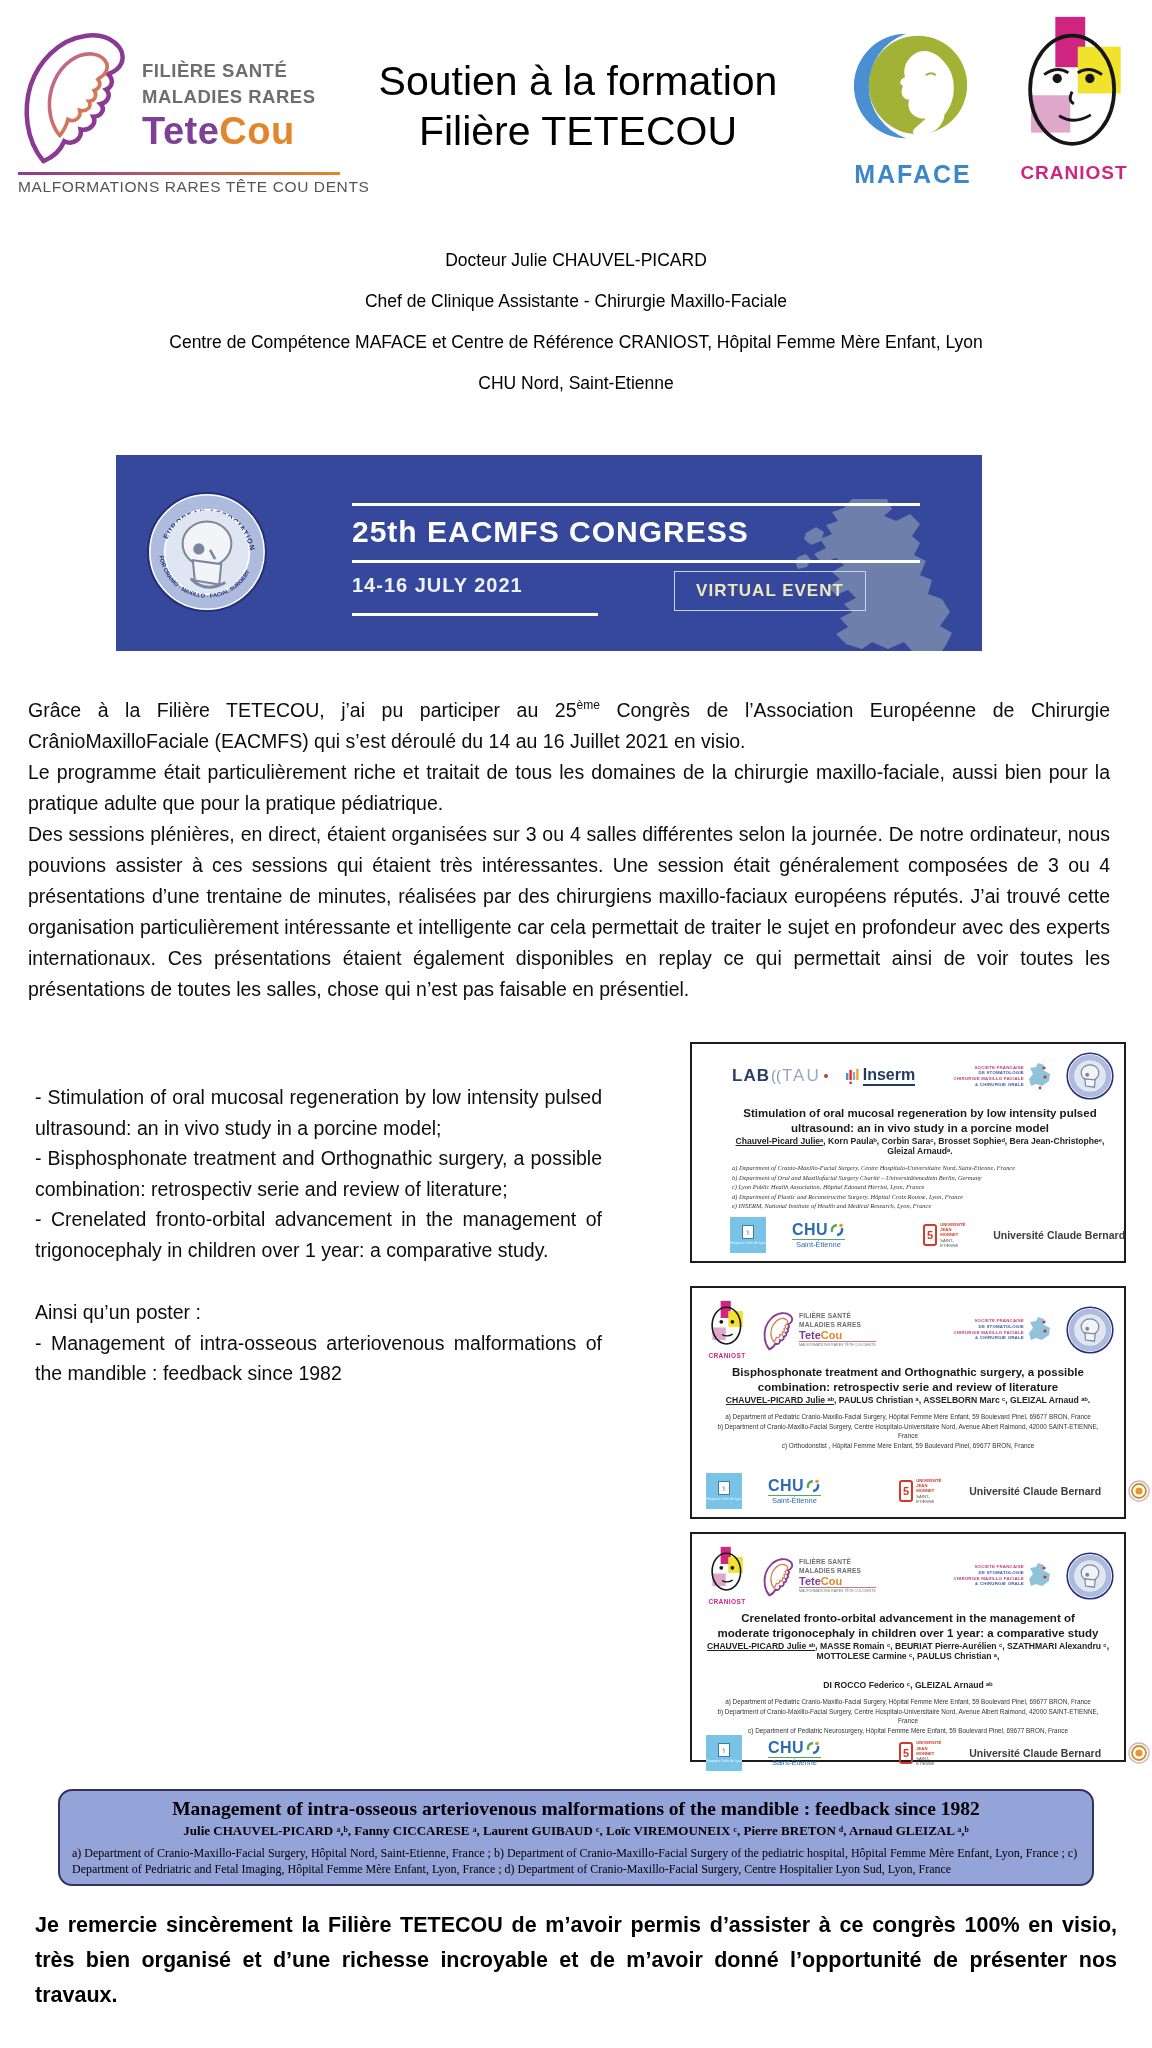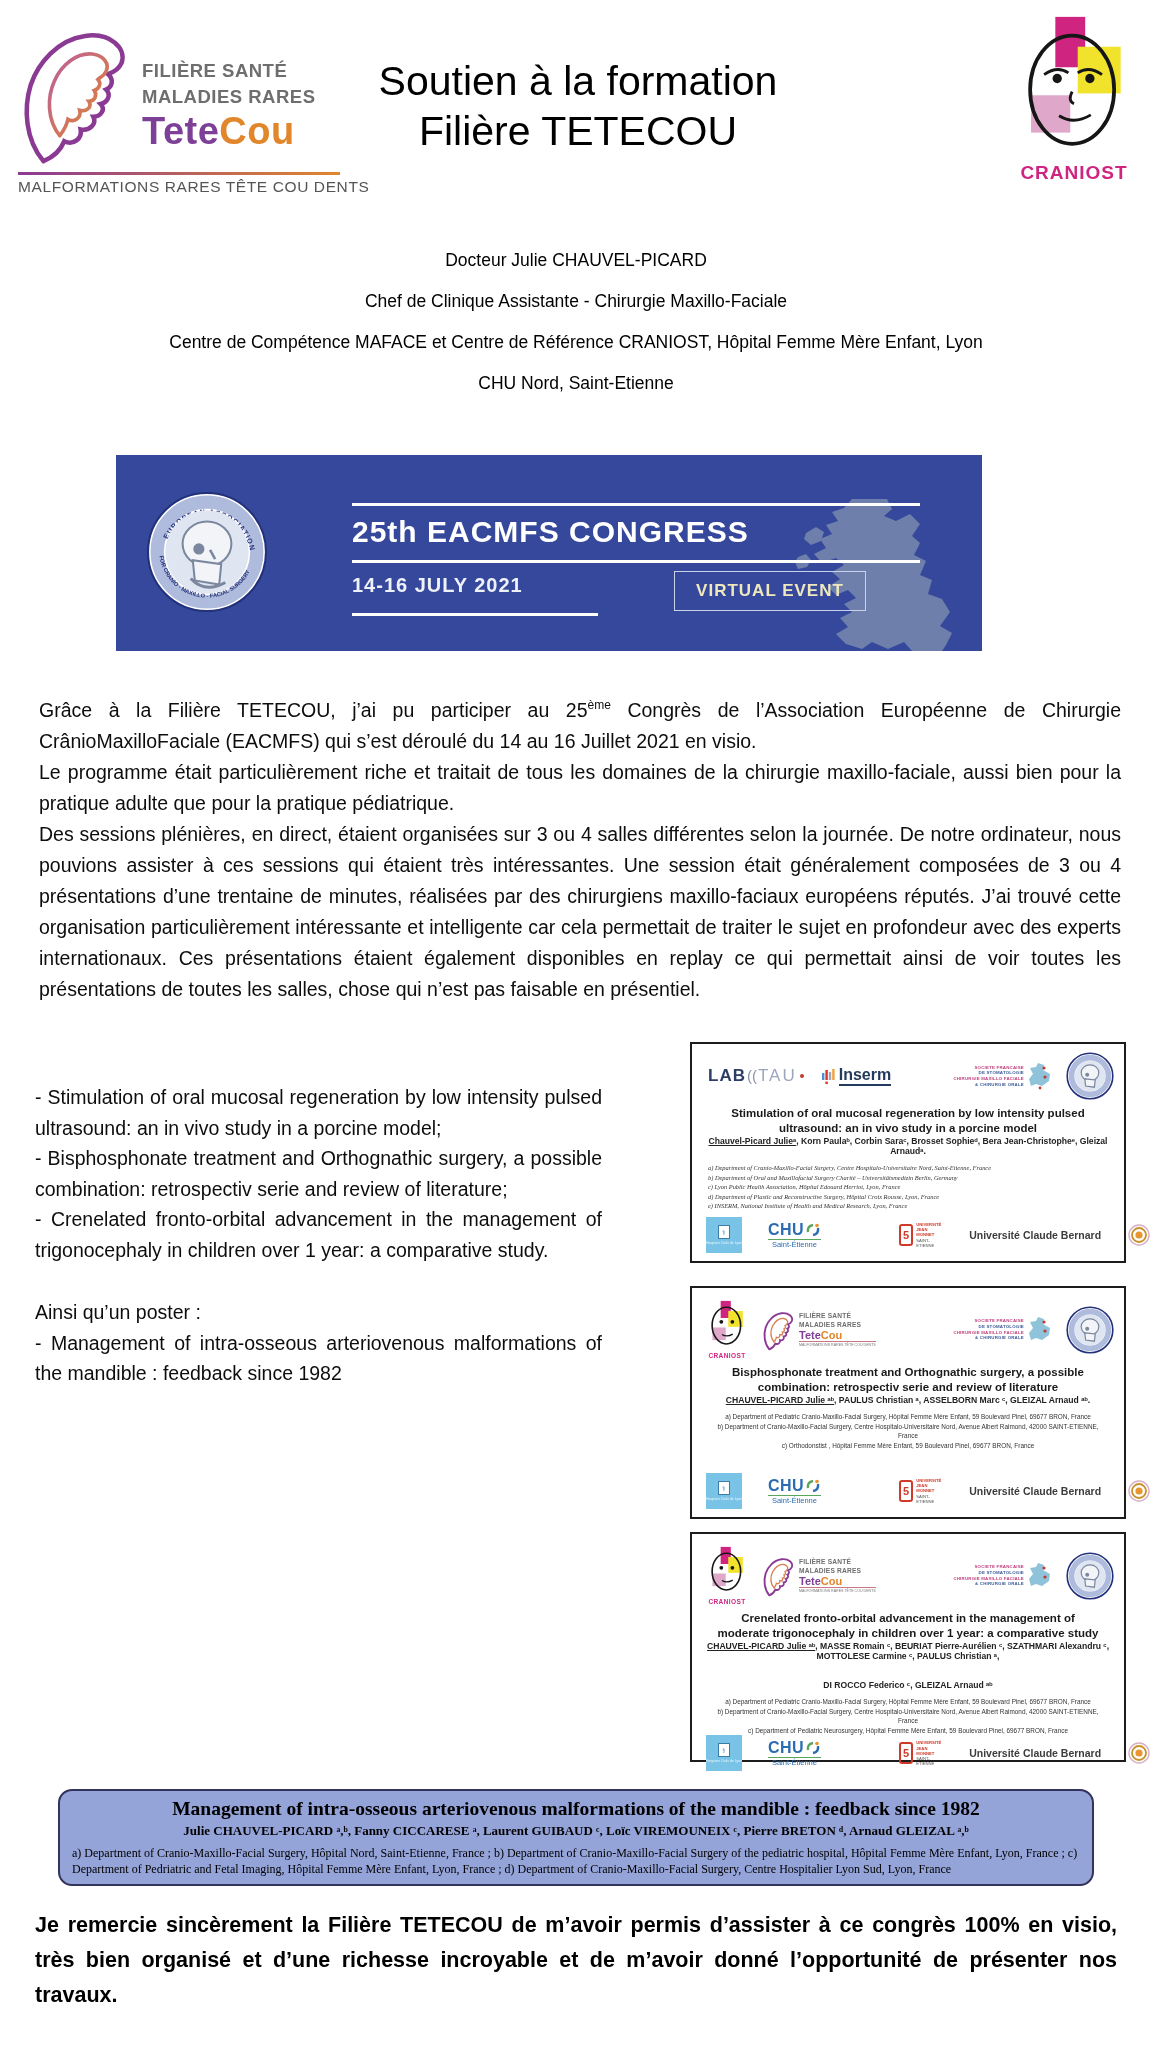--- a/index.html
+++ b/index.html
@@ -43,33 +43,33 @@
   .b-rule1 { top:48px; }
   .b-rule2 { top:105px; }
   .b-rule3 { top:158px; width:246px; }
   .b-title { position:absolute; left:236px; top:60px; font-size:30px; font-weight:700; color:#fff; letter-spacing:1px; white-space:nowrap; }
   .b-dates { position:absolute; left:236px; top:119px; font-size:20px; font-weight:600; color:#eef1f8; letter-spacing:1px; }
   .b-badge { position:absolute; left:558px; top:116px; width:192px; height:40px; border:1.5px solid #c9d2ea;
     display:flex; align-items:center; justify-content:center; font-size:17px; font-weight:700;
     color:#efe8bd; letter-spacing:1px; }
 
   
-  .intro { position:absolute; left:39px; top:690px; width:1082px; font-size:19.5px; line-height:31px;
+  .intro { position:absolute; left:28px; top:690px; width:1082px; font-size:19.5px; line-height:31px;
     text-align:justify; color:#0d0d0d; }
   .intro sup { font-size:12px; }
 
   
   .leftcol { position:absolute; left:35px; top:1082px; width:567px; font-size:19.5px; line-height:30.5px;
     text-align:justify; color:#0d0d0d; }
   .leftcol .poster-intro { margin-top:32px; }
 
   
   .card { position:absolute; left:690px; width:436px; border:2px solid #1c1c1c; background:#fff;
     display:flex; flex-direction:column; }
-  .card1 { top:1042px; height:221px; }
+  .card1 { top:1042px; height:221px;padding-left:24px; }
   .card2 { top:1286px; height:233px; }
   .card3 { top:1532px; height:230px; }
   .card-logos { display:flex; align-items:center; padding:8px 10px 0 16px; gap:10px; }
   .card-title { text-align:center; font-weight:700; font-size:11.5px; line-height:15px; color:#1a1a1a; padding:0 22px; margin-top:6px; }
   .card-authors { text-align:center; font-size:8.6px; font-weight:700; color:#222; padding:0 8px; }
   .card-authors .lead { text-decoration:underline; }
   .card-affils { font-size:6.4px; line-height:9.6px; color:#333; margin-top:7px; padding:0 16px; }
   .affils-left { font-style:italic; font-family:"Liberation Serif", serif; }
   .affils-center { text-align:center; }
   .card-footer { margin-top:auto; display:flex; align-items:center; gap:26px; padding:0 12px 8px 14px; }
@@ -155,20 +155,29 @@
     </div>
     <div class="tc-rule"></div>
     <div class="tc-tagline">MALFORMATIONS RARES TÊTE COU DENTS</div>
   </div>
 
   <div class="page-title">
     <div>Soutien à la formation</div>
     <div>Filière TETECOU</div>
   </div>
 
+  <div class="maface-logo">
+    <svg viewBox="0 0 130 130">
+      <circle cx="70" cy="62" r="50" fill="#a2b236"></circle>
+      <path d="M58,10 A56,56 0 0 0 58,116 A43,43 0 0 1 58,10 Z" fill="#4a8fd3"></path>
+      <path d="M72,28 C60,32 54,44 57,54 C51,56 51,61 55,63 C51,70 55,77 61,77 C58,88 66,97 78,96 C70,104 62,108 66,112 C80,116 96,106 97,92 C108,80 110,57 100,43 C93,32 82,25 72,28 Z" fill="#ffffff"></path>
+      <path d="M78,52 q6,-4 10,0" fill="none" stroke="#a2b236" stroke-width="2"></path>
+    </svg>
+    <div class="maface-label">MAFACE</div>
+  </div>
 
   <div class="craniost-logo">
     <svg viewBox="0 0 120 150">
       <rect x="40" y="2" width="32" height="54" fill="#cf2581"></rect>
       <rect x="64" y="34" width="46" height="50" fill="#f1e32c"></rect>
       <rect x="14" y="86" width="42" height="40" fill="#dfa8ca"></rect>
       <ellipse cx="58" cy="80" rx="45" ry="58" fill="none" stroke="#161616" stroke-width="4"></ellipse>
       <path d="M28,64 Q42,54 54,62" fill="none" stroke="#161616" stroke-width="3"></path>
       <path d="M64,62 Q76,54 90,64" fill="none" stroke="#161616" stroke-width="3"></path>
       <circle cx="42" cy="68" r="5" fill="#161616"></circle>

